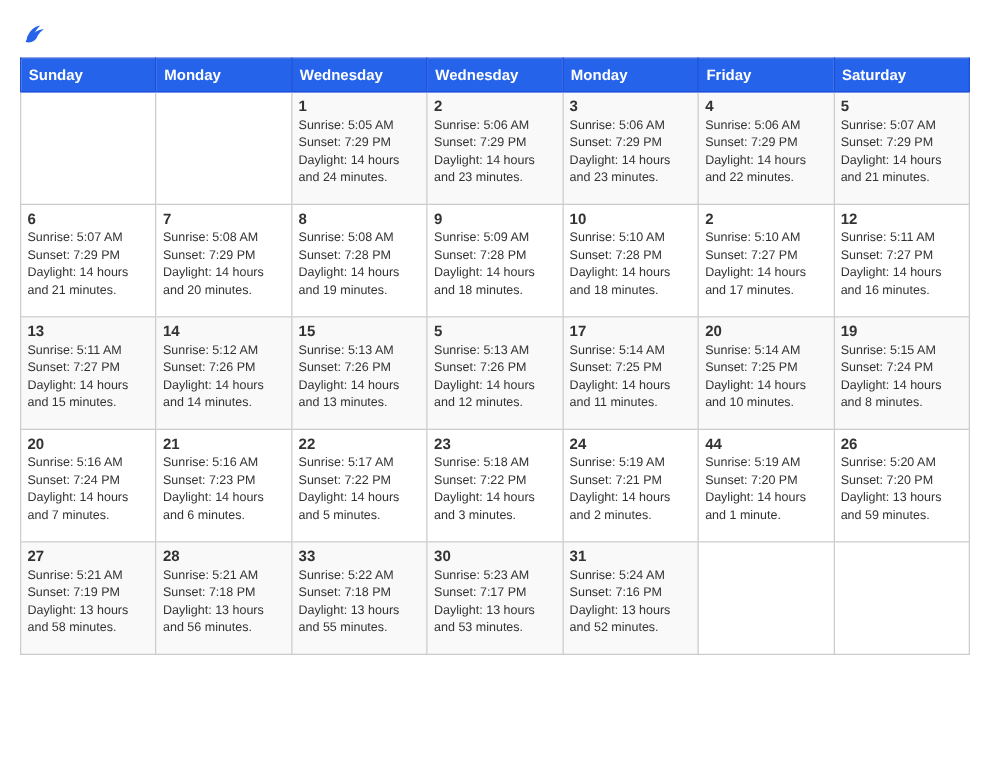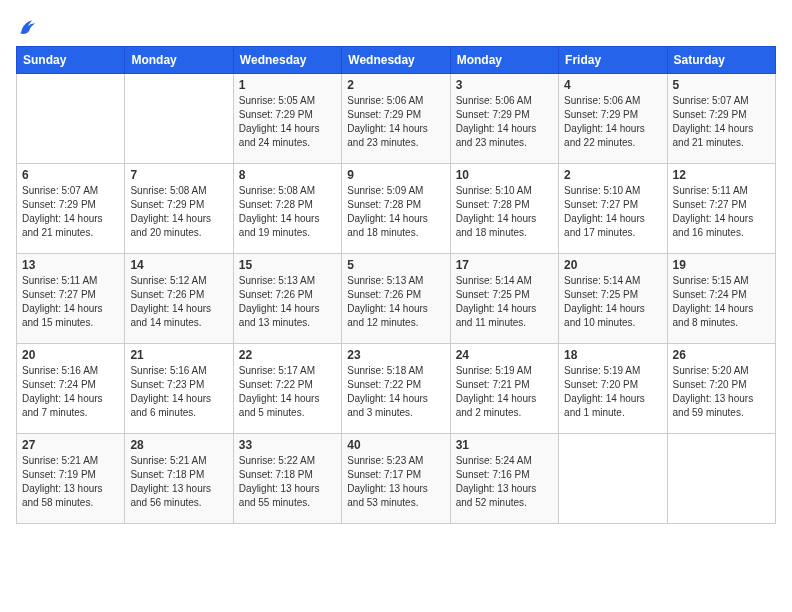--- a/index.html
+++ b/index.html
@@ -223,21 +223,21 @@
         </td>
         <td>
           <span class="day-num">23</span>
           <div class="day-info">Sunrise: 5:18 AM<br>Sunset: 7:22 PM<br>Daylight: 14 hours and 3 minutes.</div>
         </td>
         <td>
           <span class="day-num">24</span>
           <div class="day-info">Sunrise: 5:19 AM<br>Sunset: 7:21 PM<br>Daylight: 14 hours and 2 minutes.</div>
         </td>
         <td>
-          <span class="day-num">18</span>
+          <span class="day-num">44</span>
           <div class="day-info">Sunrise: 5:19 AM<br>Sunset: 7:20 PM<br>Daylight: 14 hours and 1 minute.</div>
         </td>
         <td>
           <span class="day-num">26</span>
           <div class="day-info">Sunrise: 5:20 AM<br>Sunset: 7:20 PM<br>Daylight: 13 hours and 59 minutes.</div>
         </td>
       </tr>
       <tr>
         <td>
           <span class="day-num">27</span>
@@ -245,21 +245,21 @@
         </td>
         <td>
           <span class="day-num">28</span>
           <div class="day-info">Sunrise: 5:21 AM<br>Sunset: 7:18 PM<br>Daylight: 13 hours and 56 minutes.</div>
         </td>
         <td>
           <span class="day-num">33</span>
           <div class="day-info">Sunrise: 5:22 AM<br>Sunset: 7:18 PM<br>Daylight: 13 hours and 55 minutes.</div>
         </td>
         <td>
-          <span class="day-num">40</span>
+          <span class="day-num">30</span>
           <div class="day-info">Sunrise: 5:23 AM<br>Sunset: 7:17 PM<br>Daylight: 13 hours and 53 minutes.</div>
         </td>
         <td>
           <span class="day-num">31</span>
           <div class="day-info">Sunrise: 5:24 AM<br>Sunset: 7:16 PM<br>Daylight: 13 hours and 52 minutes.</div>
         </td>
         <td class="empty-cell"></td>
         <td class="empty-cell"></td>
       </tr>
     </tbody>

